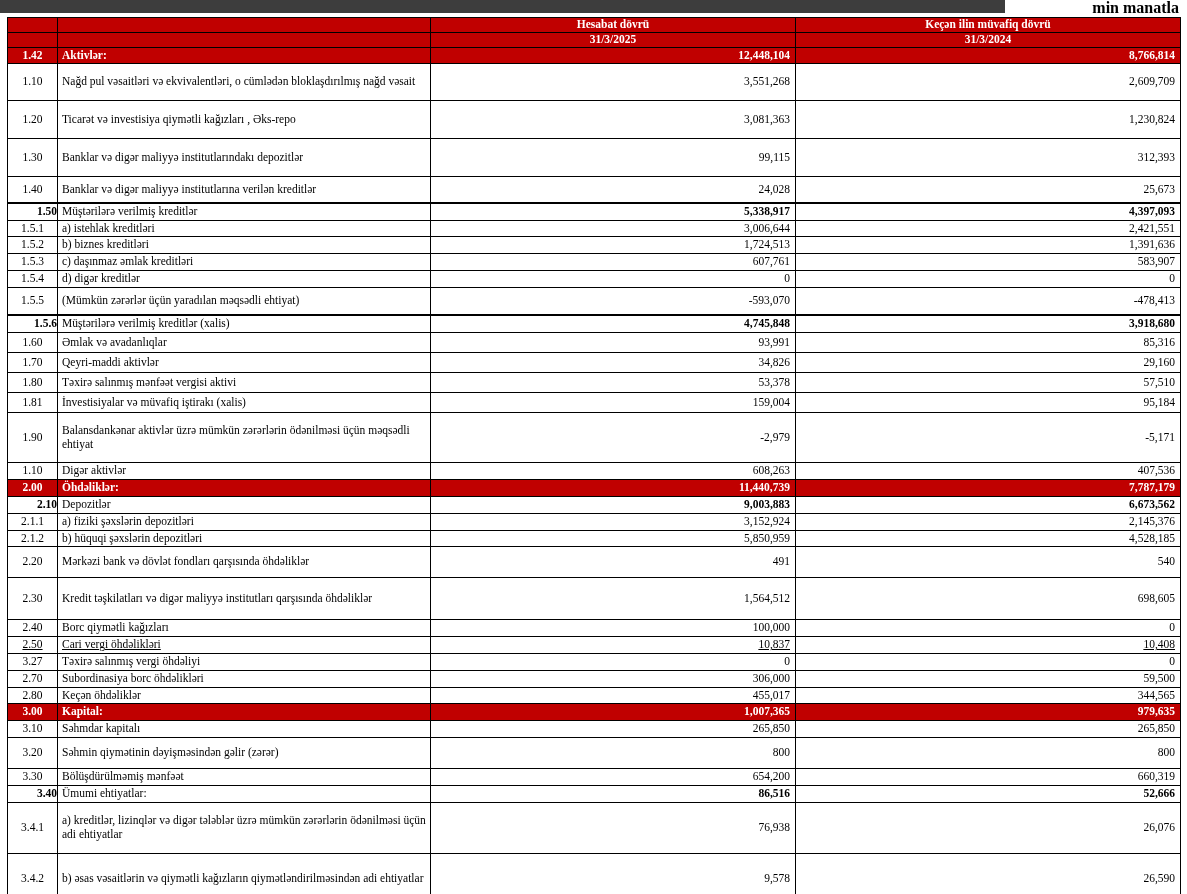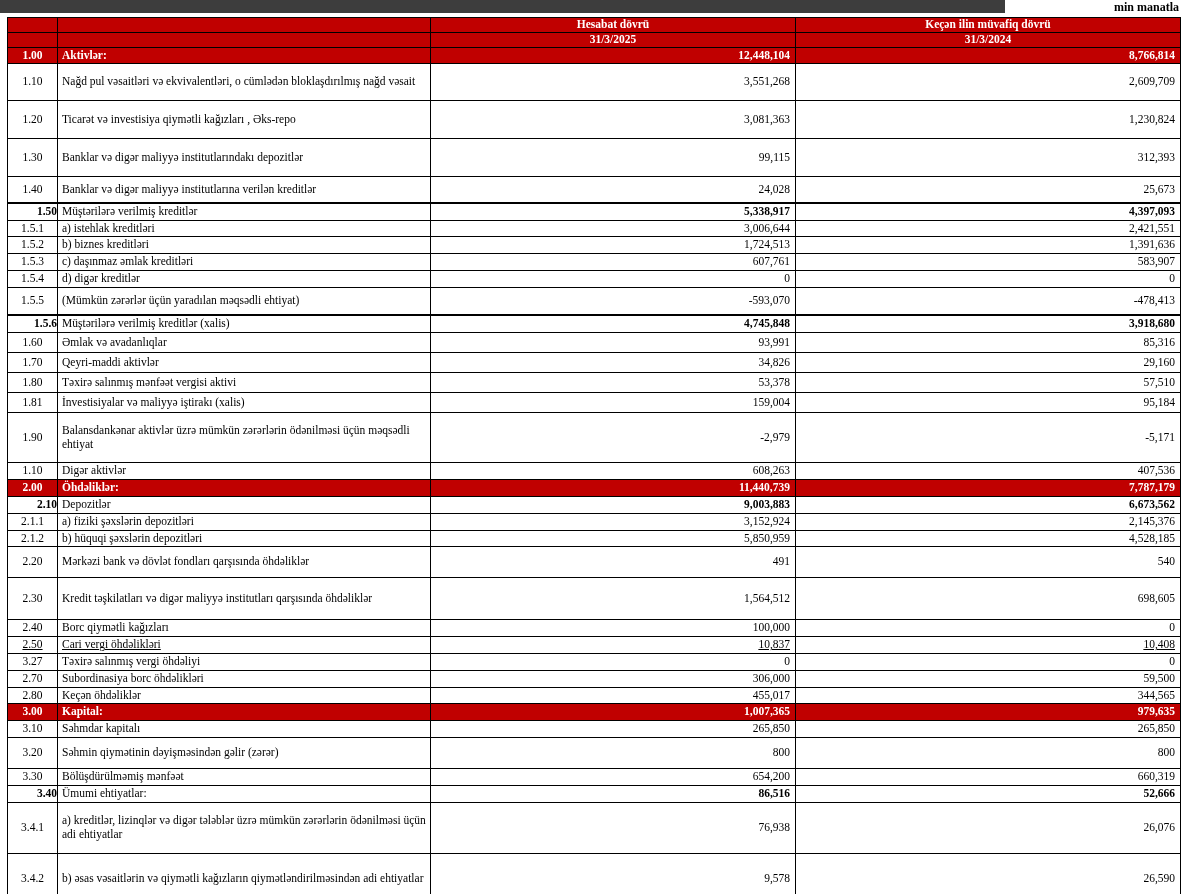--- a/index.html
+++ b/index.html
@@ -4,21 +4,21 @@
 <style>
   :root { --red:#C00000; --gray:#3D3D3D; --border:#000000; }
   html,body { margin:0; padding:0; }
   body {
     width:1187px; height:894px; background:#ffffff; overflow:hidden;
     font-family:"Liberation Serif", serif; color:#000;
   }
   .topstrip { position:relative; height:17px; width:1187px; }
   .topbar { position:absolute; left:0; top:0; width:1005px; height:13px; background:var(--gray); }
   .unit-note {
-    position:absolute; right:8px; top:0; font-weight:bold; font-size:12px; line-height:15px;
+    position:absolute; right:8px; top:0; font-weight:bold; font-size:16px; line-height:15px;
   }
   table.sheet {
     border-collapse:collapse; table-layout:fixed;
     margin-left:7px; width:1173px;
     border:1.5px solid var(--border);
   }
   td {
     border:1px solid var(--border);
     font-size:11.5px; line-height:1.2; vertical-align:middle;
     padding:0; overflow:hidden;
@@ -55,21 +55,21 @@
       <td>Hesabat dövrü</td>
       <td>Keçən ilin müvafiq dövrü</td>
     </tr>
     <tr class="headrow hr2">
       <td class="idx"></td>
       <td class="lbl"></td>
       <td>31/3/2025</td>
       <td>31/3/2024</td>
     </tr>
   <tr class="section" style="height: 14px;">
-        <td class="idx">1.00</td>
+        <td class="idx">1.42</td>
         <td class="lbl">Aktivlər:</td>
         <td class="val">12,448,104</td>
         <td class="val">8,766,814</td>
       </tr>
       <tr style="height: 37px;">
         <td class="idx">1.10</td>
         <td class="lbl">Nağd pul vəsaitləri və  ekvivalentləri, o cümlədən bloklaşdırılmış nağd vəsait</td>
         <td class="val">3,551,268</td>
         <td class="val">2,609,709</td>
       </tr>
@@ -146,21 +146,21 @@
         <td class="val">29,160</td>
       </tr>
       <tr style="height: 20px;">
         <td class="idx">1.80</td>
         <td class="lbl">Təxirə salınmış mənfəət vergisi aktivi</td>
         <td class="val">53,378</td>
         <td class="val">57,510</td>
       </tr>
       <tr style="height: 20px;">
         <td class="idx">1.81</td>
-        <td class="lbl">İnvestisiyalar və maliyyə iştirakı (xalis)</td>
+        <td class="lbl">İnvestisiyalar və müvafiq iştirakı (xalis)</td>
         <td class="val">159,004</td>
         <td class="val">95,184</td>
       </tr>
       <tr style="height: 50px;">
         <td class="idx">1.90</td>
         <td class="lbl">Balansdankənar aktivlər üzrə mümkün zərərlərin ödənilməsi üçün məqsədli ehtiyat</td>
         <td class="val">-2,979</td>
         <td class="val">-5,171</td>
       </tr>
       <tr style="height: 17px;">

